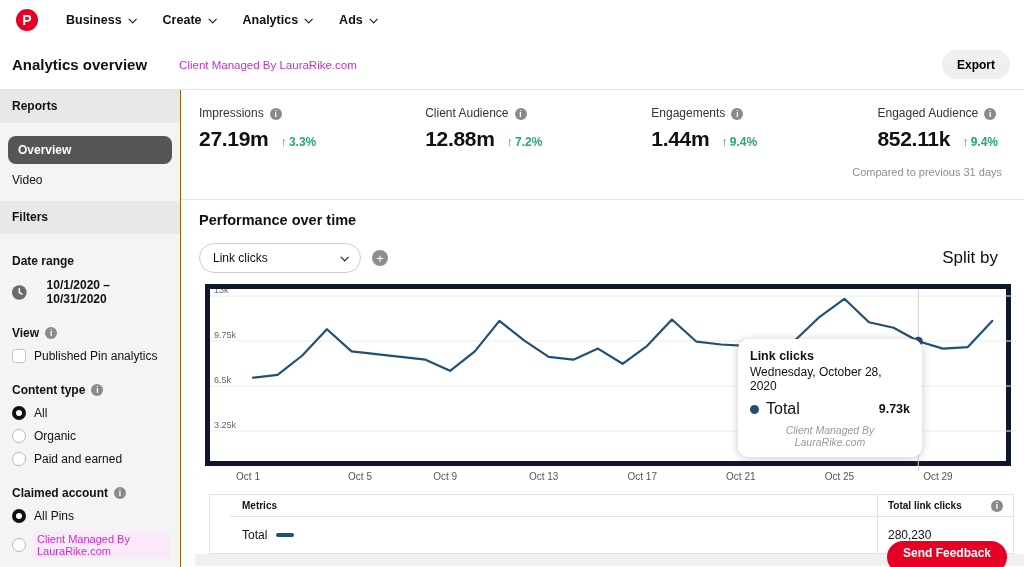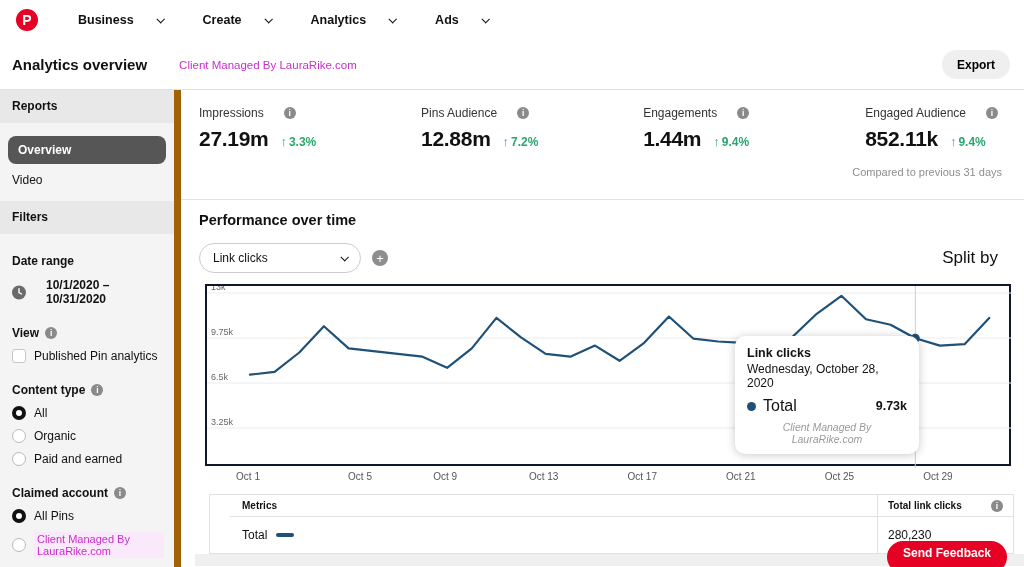--- a/index.html
+++ b/index.html
@@ -4,34 +4,34 @@
 <style>
   * { margin:0; padding:0; box-sizing:border-box; }
   html,body { width:1024px; height:567px; overflow:hidden; background:#fff;
     font-family:"Liberation Sans", sans-serif; color:#111; }
   .page { width:1024px; height:567px; position:relative; }
 
   
   .topnav { height:40px; display:flex; align-items:center; padding-left:16px; background:#fff; }
   .logo { width:22px; height:22px; border-radius:50%; background:#e60023; color:#fff;
     display:flex; align-items:center; justify-content:center; font-weight:bold; font-size:14px; }
-  .nav-item { display:flex; align-items:center; gap:23px; margin-left:40px; font-weight:bold; font-size:12.5px; cursor:pointer; }
+  .nav-item { display:flex; align-items:center; gap:7px; margin-left:28px; font-weight:bold; font-size:12.5px; cursor:pointer; }
   .chev { width:6px; height:6px; border-right:1.8px solid #111; border-bottom:1.8px solid #111;
     transform:rotate(45deg) translateY(-1px); display:inline-block; }
 
   
   .pagehdr { height:50px; display:flex; align-items:center; padding:0 14px 0 12px; border-bottom:1px solid #e2e2e2; }
   .pagehdr h1 { font-size:15px; font-weight:bold; }
   .acct-badge { color:#c92ec9; font-size:11.5px; margin-left:32px; }
   .export-btn { margin-left:auto; background:#efefef; border:none; border-radius:15px; height:29px;
     padding:0 15px; font-weight:bold; font-size:12px; font-family:inherit; cursor:pointer; }
 
   
   .content { display:flex; height:477px; }
-  aside { width:181px; min-width:181px; background:#f4f4f4; border-right:7px solid #a16207; overflow:hidden; font-size:12px; }
+  aside { width:181px; min-width:181px; background:#f4f4f4; border-right:1px solid #a16207; overflow:hidden; font-size:12px; }
   main { flex:1; position:relative; background:#fff; }
 
   
   .band { height:33px; line-height:33px; background:#e8e8e8; font-weight:bold; font-size:12px; padding-left:12px; }
   .reports-items { padding:13px 8px 12px 8px; }
   .side-pill { background:#565656; color:#fff; font-weight:bold; border-radius:8px; padding:7px 10px; cursor:pointer; }
   .side-link { padding:9px 4px 2px 4px; cursor:pointer; }
   .filters-body { padding:0 10px 0 12px; }
   .f-title { font-weight:bold; margin-top:20px; display:flex; align-items:center; gap:6px; }
   .date-row { display:flex; align-items:center; gap:20px; margin-top:10px; font-weight:bold; }
@@ -39,21 +39,21 @@
   .radio { width:14px; height:14px; min-width:14px; border-radius:50%; border:1px solid #b9b9b9; background:#fff; }
   .radio.sel { border:4.5px solid #111; }
   .checkbox { width:14px; height:14px; min-width:14px; border:1px solid #c6c6c6; border-radius:3px; background:#fff; }
   .pink-label { color:#c92ec9; background:#fae9fa; padding:1px 3px; }
   .info { width:12px; height:12px; min-width:12px; border-radius:50%; background:#8a8a8a; color:#fff;
     font-size:8.5px; font-weight:bold; font-style:normal; display:inline-flex; align-items:center; justify-content:center; }
 
   
   .metrics { display:flex; padding:16px 22px 0 18px; height:110px; border-bottom:1px solid #e2e2e2; position:relative; }
   .mcard { flex:1; }
-  .mcard .mlabel { display:flex; align-items:center; gap:20px; font-size:12px; color:#333; }
+  .mcard .mlabel { display:flex; align-items:flex-end; gap:6px; font-size:12px; color:#333; }
   .mval-row { display:flex; align-items:baseline; margin-top:7px; }
   .mval { font-size:21px; font-weight:bold; letter-spacing:-0.3px; }
   .mdelta { margin-left:12px; color:#2aa76d; font-weight:bold; font-size:12px; }
   .mdelta .arrow { font-size:13px; margin-right:2px; }
   .compare-note { position:absolute; right:22px; top:76px; color:#8e8e8e; font-size:11px; }
 
   
   .perf { padding:12px 0 0 14px; }
   .perf h2 { font-size:14.5px; font-weight:bold; margin-left:4px; }
   .controls { display:flex; align-items:center; margin-top:15px; margin-left:4px; padding-right:16px; }
@@ -61,21 +61,21 @@
     align-items:center; padding:0 13px; font-size:12px; cursor:pointer; }
   .dd .chev { margin-left:auto; border-color:#111; }
   .dd.metric-dd { width:162px; }
   .dd.split-dd { width:114px; }
   .plus-btn { width:16px; height:16px; border-radius:50%; background:#8e8e8e; color:#fff; border:none;
     font-size:13px; line-height:15px; text-align:center; margin-left:11px; cursor:pointer; padding:0; font-family:inherit; }
   .split-by { margin-left:auto; font-size:17px; margin-right:10px; }
 
   
   .chart-wrap { position:relative; margin:11px 0 0 10px; width:806px; height:200px; }
-  .plot { position:relative; width:806px; height:182px; border:2px solid #0f172a; background:#fff; }
+  .plot { position:relative; width:806px; height:182px; border:5px solid #0f172a; background:#fff; }
   .plot svg { position:absolute; left:0; top:0; }
   .x-labels { position:relative; height:18px; }
   .x-labels span { position:absolute; top:5px; transform:translateX(-50%); font-size:10px; color:#555; }
 
   .tooltip { position:absolute; left:528px; top:50px; width:184px; background:#fff; border-radius:10px;
     box-shadow:0 1px 10px rgba(0,0,0,0.22); padding:10px 12px 9px 12px; z-index:5; }
   .tooltip .tt-title { font-size:12.5px; font-weight:bold; }
   .tooltip .tt-date { font-size:12px; margin-top:2px; }
   .tt-row { display:flex; align-items:center; margin-top:7px; }
   .tt-dot { width:9px; height:9px; border-radius:50%; background:#1f5078; margin-right:7px; }
@@ -202,21 +202,21 @@
               <span>Impressions</span>
               <i class="info">i</i>
             </div>
           <div class="mval-row">
             <span class="mval">27.19m</span>
             <span class="mdelta"><span class="arrow">↑</span><span>3.3%</span></span>
           </div>
         </div>
         <div class="mcard">
           <div class="mlabel">
-              <span>Pins Audience</span>
+              <span>Client Audience</span>
               <i class="info">i</i>
             </div>
           <div class="mval-row">
             <span class="mval">12.88m</span>
             <span class="mdelta"><span class="arrow">↑</span><span>7.2%</span></span>
           </div>
         </div>
         <div class="mcard">
           <div class="mlabel">
               <span>Engagements</span>

